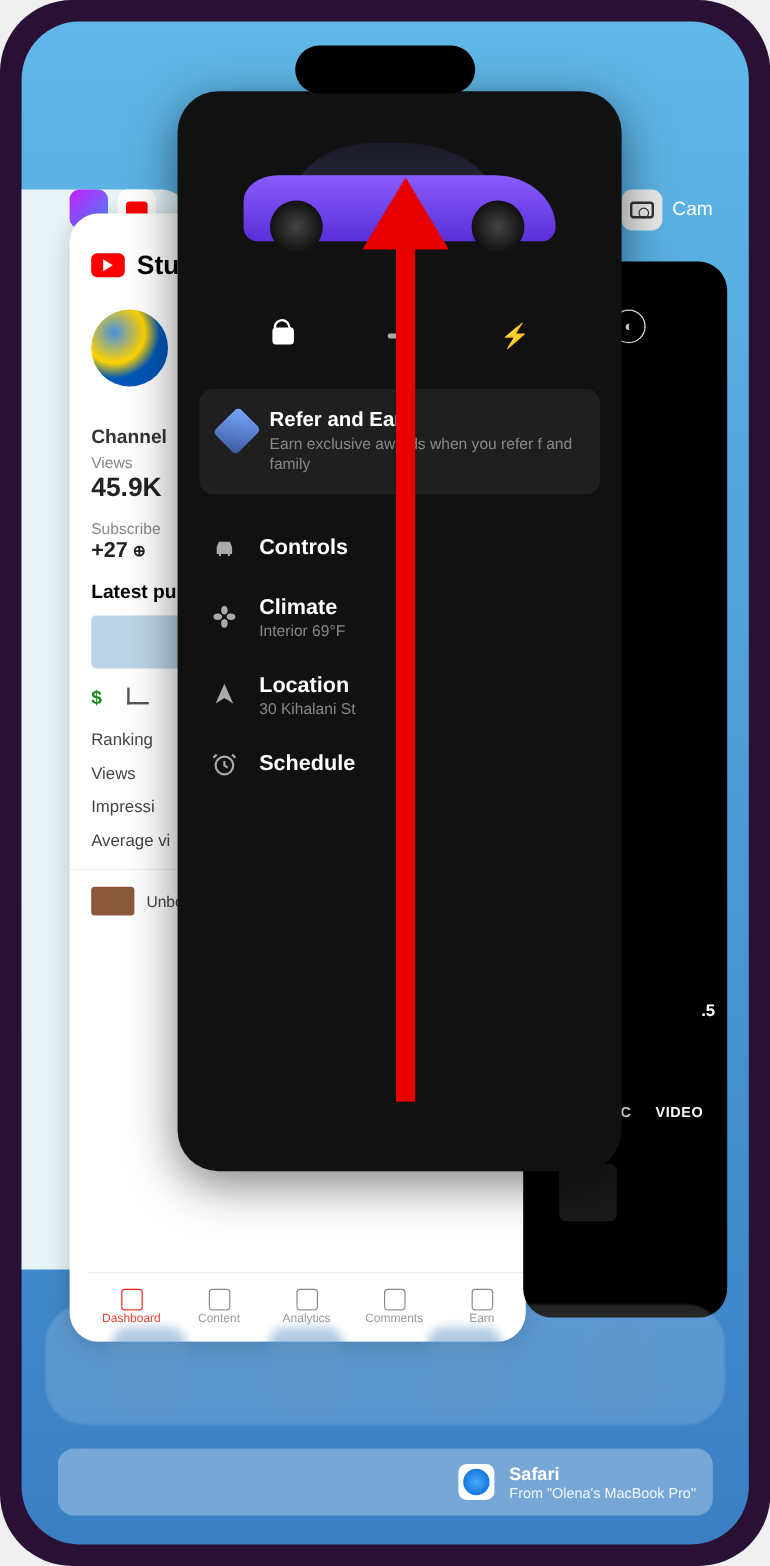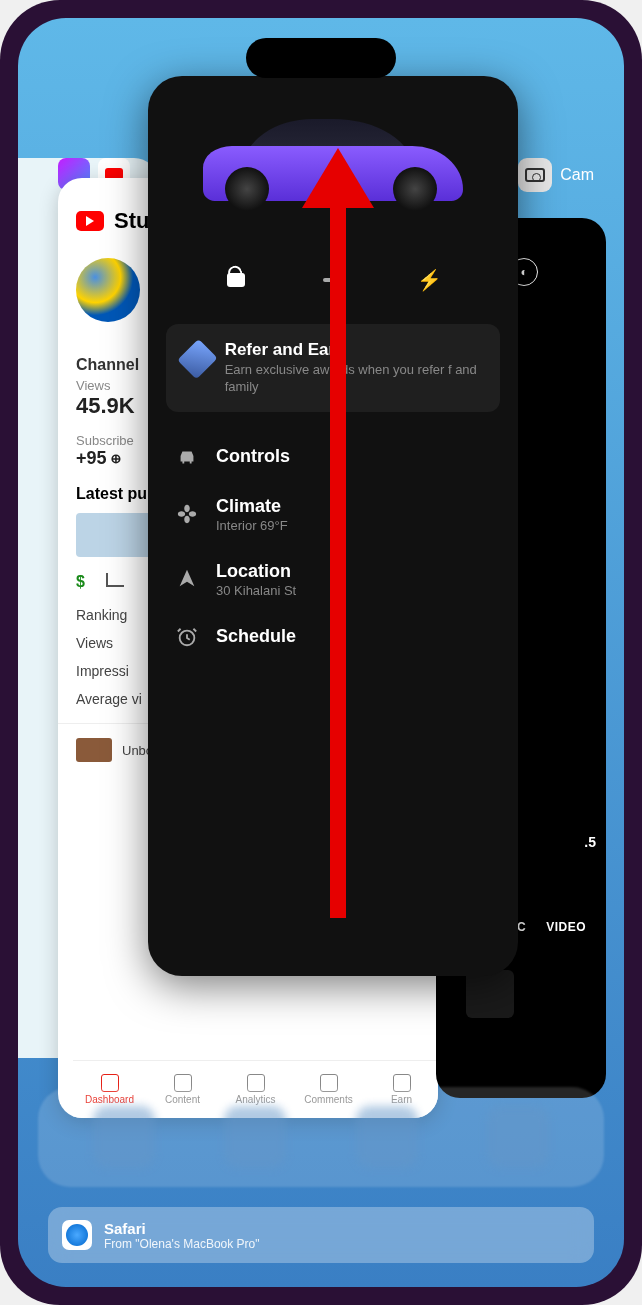--- a/index.html
+++ b/index.html
@@ -103,21 +103,21 @@
 .arrow { position:absolute; left: 290px; top: 130px; height: 770px; width: 60px; z-index: 50; pointer-events:none;}
 .arrow-line { position:absolute; left:50%; top: 50px; bottom: 0; width: 16px; background:#e60000; transform:translateX(-50%);}
 .arrow-head { position:absolute; top: 0; left: 50%; transform:translateX(-50%); width:0; height:0; border-left: 36px solid transparent; border-right: 36px solid transparent; border-bottom: 60px solid #e60000;}
 
 
 .dock { position:absolute; bottom: 100px; left: 20px; right: 20px; height: 100px; background: rgba(255,255,255,0.15); border-radius: 32px; filter: blur(1px);}
 .dock-icons { display:flex; height:100%; align-items:center; justify-content:space-around; padding: 0 20px;}
 .dock-icon { width:62px; height:62px; border-radius:14px; background: rgba(100,150,200,0.5); filter:blur(4px);}
 
 
-.handoff { position:absolute; bottom: 24px; left: 30px; right: 30px; height: 56px; background: rgba(255,255,255,0.3); backdrop-filter: blur(10px); border-radius: 14px; display:flex; align-items:center; gap:12px; padding: 0 14px; color:#fff;}
+.handoff { position:absolute; bottom: 24px; left: 30px; right: 30px; height: 56px; background: rgba(255,255,255,0.3); backdrop-filter: blur(10px); border-radius: 14px; display:flex; align-items:center; gap:12px; padding: 0 14px; color:#fff;justify-content:flex-end;}
 .handoff-icon { width:30px; height:30px; background:#fff; border-radius:7px; display:flex; align-items:center; justify-content:center;}
 .safari-compass { width:22px; height:22px; border-radius:50%; background: radial-gradient(circle,#4aa9ff,#0066cc);}
 .handoff-title { font-size:15px; font-weight:600;}
 .handoff-sub { font-size:12px; opacity:0.9;}
 </style>
 </head>
 <body>
 
 <div class="frame">
   <div class="screen">
@@ -145,21 +145,21 @@
         <div class="yt-title">Stu</div>
       </div>
       <div class="yt-avatar"></div>
       <div class="yt-section">
         <div class="yt-label">Channel</div>
         <div class="yt-stat">Views</div>
         <div class="yt-big">45.9K</div>
         <div style="height:14px"></div>
         <div class="yt-stat">Subscribe</div>
         <div class="yt-sub">
-            <span>+95</span> 
+            <span>+27</span> 
             <span style="font-size:13px;">⊕</span>
           </div>
         <div class="yt-latest">Latest pu</div>
         <div class="yt-thumb"></div>
         <div style="height:16px"></div>
         <div><span class="yt-green">$</span><span class="yt-chart"></span></div>
         <div style="height:10px"></div>
         <div class="yt-row-label">Ranking</div>
         <div class="yt-row-label">Views</div>
         <div class="yt-row-label">Impressi</div>

